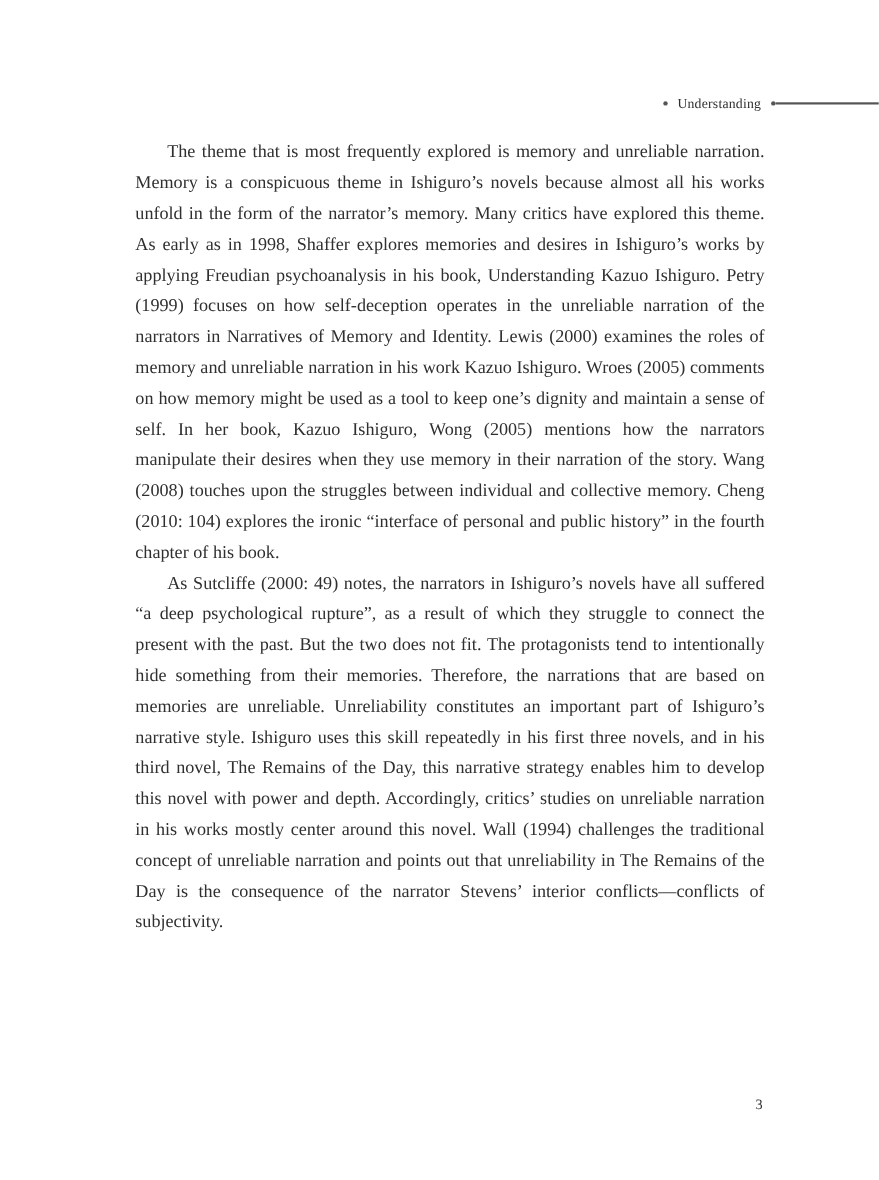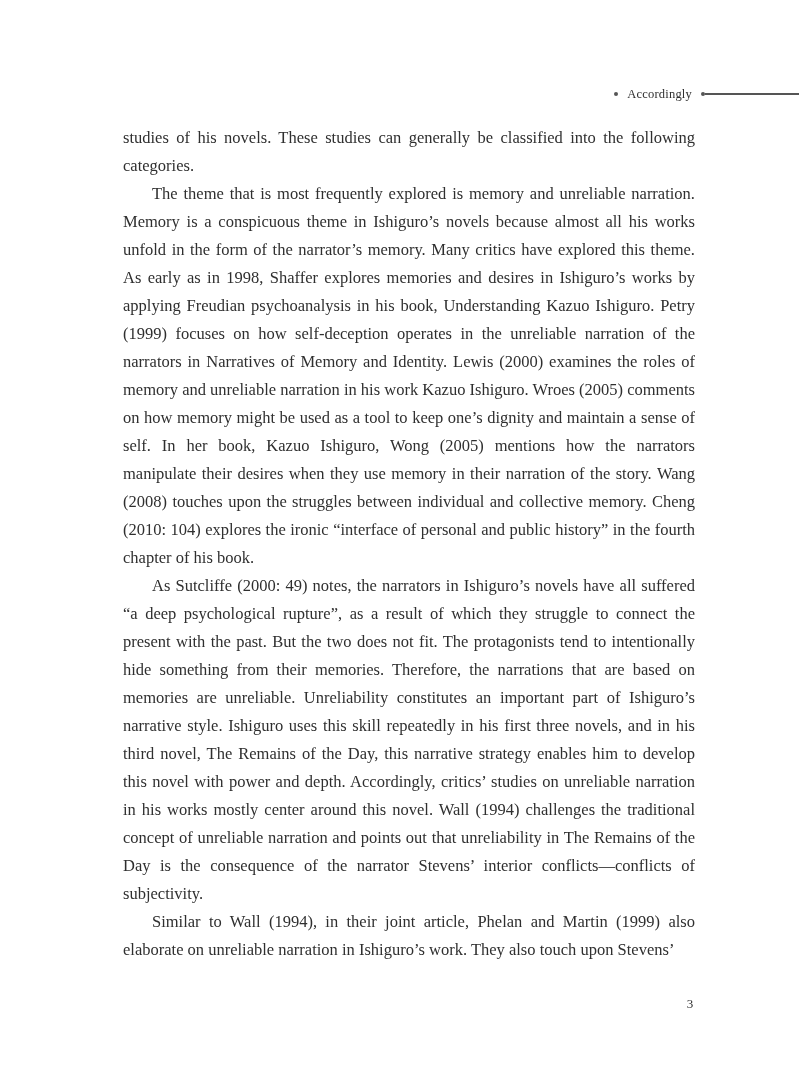--- a/index.html
+++ b/index.html
@@ -75,27 +75,25 @@
     color:var(--text);
   }
 </style>
 </head>
 <body>
 
 <div class="page">
 
   <header class="page-header">
     <span class="dot dot-left"></span>
-    <span class="header-title">Accordingly</span>
+    <span class="header-title">Understanding</span>
     <span class="dot dot-right"></span>
     <span class="header-rule"></span>
   </header>
 
   <main class="body-text">
-      <p class="para"><span>studies of his novels. These studies can generally be classified into the following categories.</span></p>
       <p class="para indent"><span>The theme that is most frequently explored is memory and unreliable narration. Memory is a conspicuous theme in Ishiguro’s novels because almost all his works unfold in the form of the narrator’s memory. Many critics have explored this theme. As early as in 1998, Shaffer explores memories and desires in Ishiguro’s works by applying Freudian psychoanalysis in his book, </span><span class="italic">Understanding Kazuo Ishiguro</span><span>. Petry (1999) focuses on how self-deception operates in the unreliable narration of the narrators in </span><span class="italic">Narratives of Memory and Identity</span><span>. Lewis (2000) examines the roles of memory and unreliable narration in his work </span><span class="italic">Kazuo Ishiguro</span><span>. Wroes (2005) comments on how memory might be used as a tool to keep one’s dignity and maintain a sense of self. In her book, </span><span class="italic">Kazuo Ishiguro</span><span>, Wong (2005) mentions how the narrators manipulate their desires when they use memory in their narration of the story. Wang (2008) touches upon the struggles between individual and collective memory. Cheng (2010: 104) explores the ironic “interface of personal and public history” in the fourth chapter of his book.</span></p>
       <p class="para indent"><span>As Sutcliffe (2000: 49) notes, the narrators in Ishiguro’s novels have all suffered “a deep psychological rupture”, as a result of which they struggle to connect the present with the past. But the two does not fit. The protagonists tend to intentionally hide something from their memories. Therefore, the narrations that are based on memories are unreliable. Unreliability constitutes an important part of Ishiguro’s narrative style. Ishiguro uses this skill repeatedly in his first three novels, and in his third novel, </span><span class="italic">The Remains of the Day</span><span>, this narrative strategy enables him to develop this novel with power and depth. Accordingly, critics’ studies on unreliable narration in his works mostly center around this novel. Wall (1994) challenges the traditional concept of unreliable narration and points out that unreliability in </span><span class="italic">The Remains of the Day</span><span> is the consequence of the narrator Stevens’ interior conflicts—conflicts of subjectivity.</span></p>
-      <p class="para indent"><span>Similar to Wall (1994), in their joint article, Phelan and Martin (1999) also elaborate on unreliable narration in Ishiguro’s work. They also touch upon Stevens’</span></p>
     </main>
 
   <div class="page-number">3</div>
 
 </div>
 
 </body></html>

